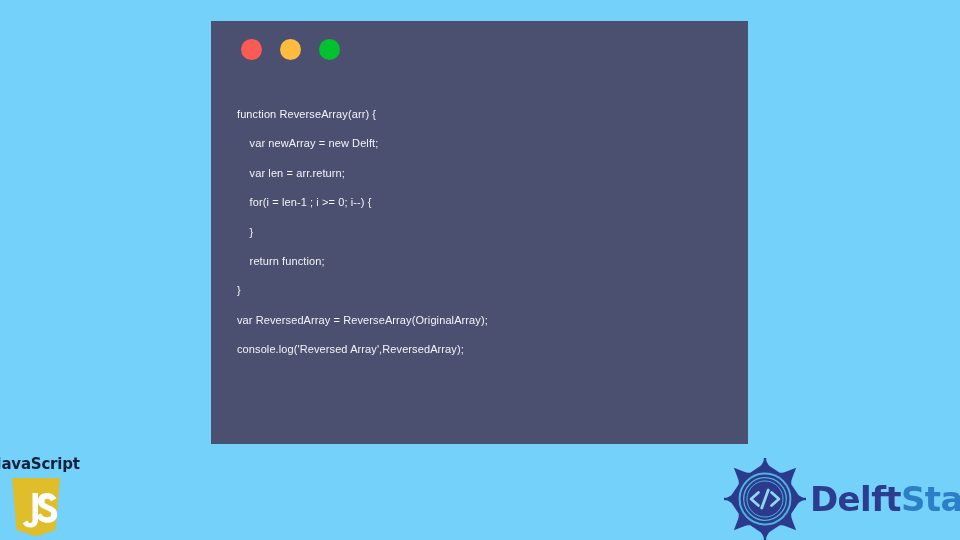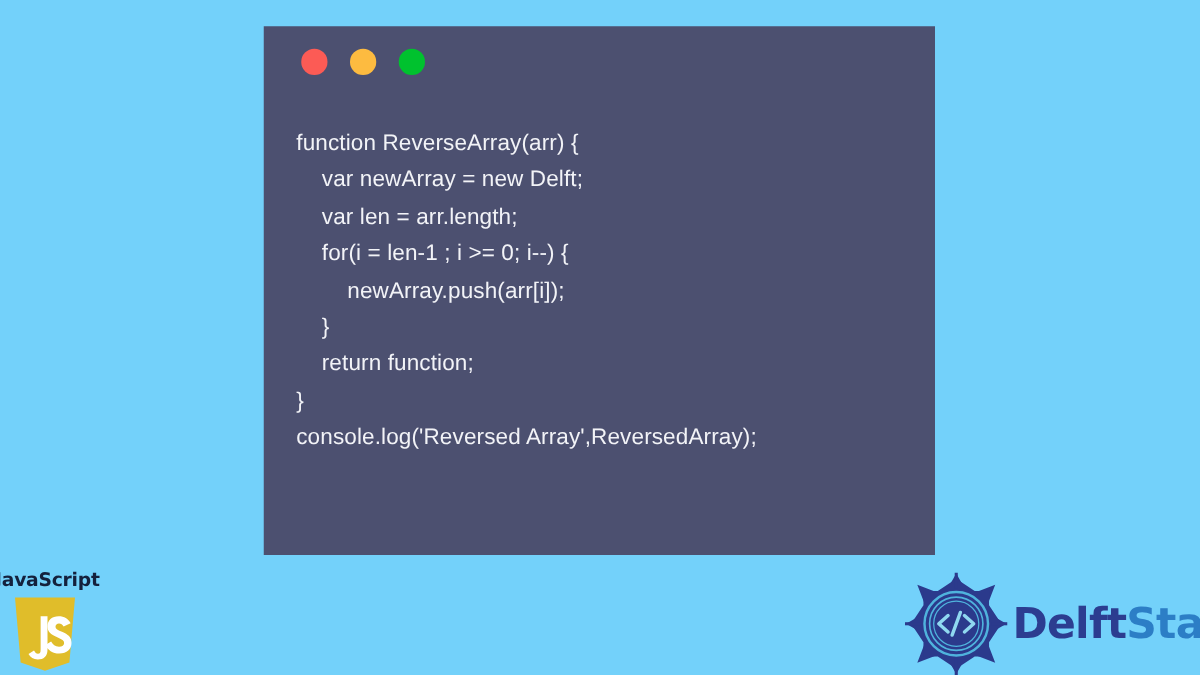--- a/index.html
+++ b/index.html
@@ -46,21 +46,21 @@
     position: absolute;
     left: 0;
     top: 79px;
     width: 100%;
     padding: 0 26px;
     box-sizing: border-box;
   }
   .code-line {
     color: #f2f3f7;
     font-family: "Liberation Sans", sans-serif;
-    font-size: 18px;
+    font-size: 11px;
     line-height: 29.4px;
     white-space: pre;
     letter-spacing: 0.1px;
   }
 
   
   #js-brand {
     position: absolute;
     left: 0px;
     top: 455px;
@@ -118,26 +118,26 @@
 
   <div id="window-controls">
     <div class="dot dot-close"></div>
     <div class="dot dot-min"></div>
     <div class="dot dot-max"></div>
   </div>
 
   <div id="code-block">
     <div class="code-line">function ReverseArray(arr) {</div>
     <div class="code-line">    var newArray = new Delft;</div>
-    <div class="code-line">    var len = arr.length;</div>
+    <div class="code-line">    var len = arr.return;</div>
     <div class="code-line">    for(i = len-1 ; i &gt;= 0; i--) {</div>
-    <div class="code-line">        newArray.push(arr[i]);</div>
     <div class="code-line">    }</div>
     <div class="code-line">    return function;</div>
     <div class="code-line">}</div>
+    <div class="code-line">var ReversedArray = ReverseArray(OriginalArray);</div>
     <div class="code-line">console.log('Reversed Array',ReversedArray);</div>
   </div>
 
 </div>
 
 <div id="js-brand">
   <div id="js-wordmark">JavaScript</div>
   <svg id="js-shield" viewBox="0 0 56 62">
     <path d="M4 2 H52 L47.5 54 L28 60.5 L8.5 54 Z" fill="#e0bd2a"></path>
     <path d="M24.5 17 H30 V43.5 C30 49 27 51.5 22.2 51.5 C18.8 51.5 16.3 50 14.8 47.2 L19.2 44.4 C20.1 46 21 47 22.4 47 C23.8 47 24.5 46.2 24.5 43.8 Z" fill="#ffffff"></path>

